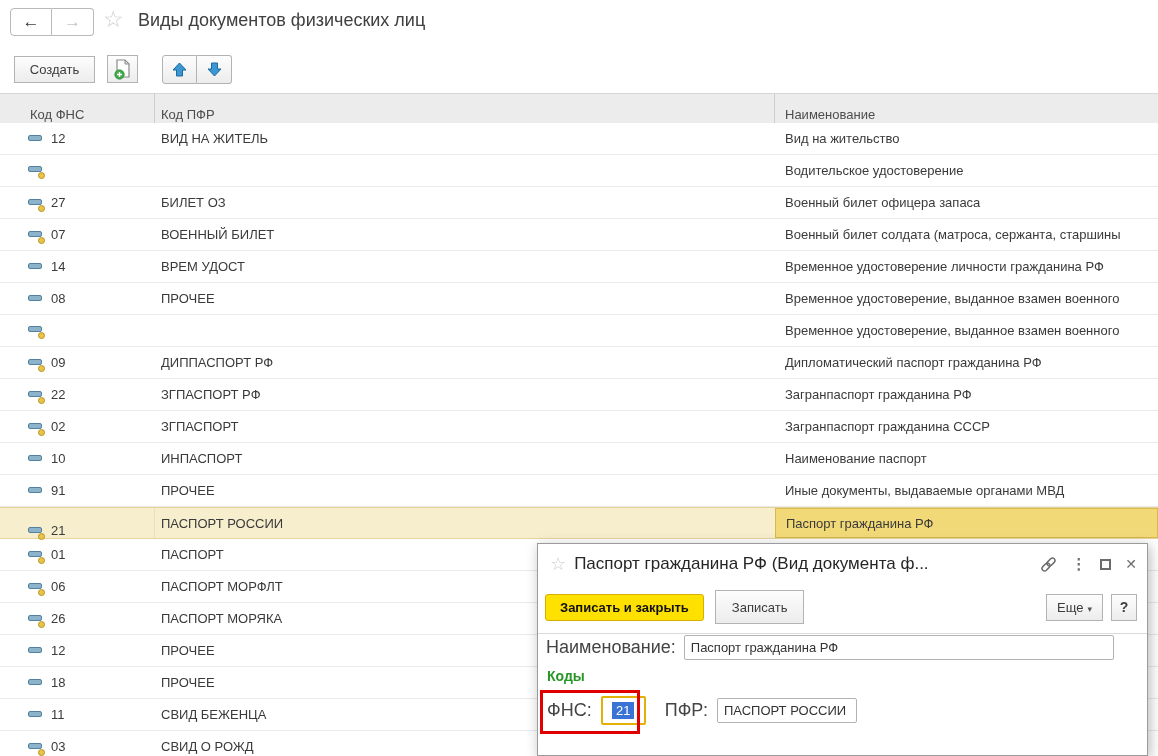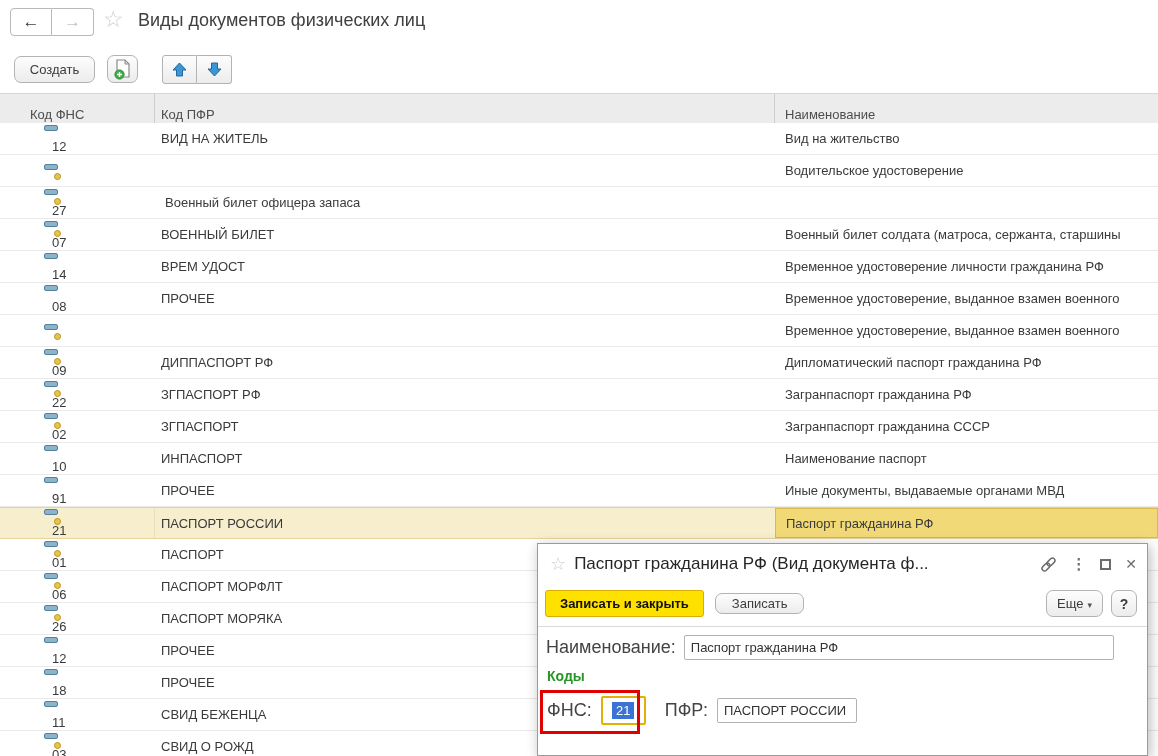--- a/index.html
+++ b/index.html
@@ -12,42 +12,42 @@
   .nav-btn { width:42px; height:28px; background:#fff; border:1px solid #b9b9b9;
              display:flex; align-items:center; justify-content:center;
              font-size:17px; font-weight:bold; }
   .nav-btn.back { border-radius:4px 0 0 4px; color:#3a3a3a; }
   .nav-btn.fwd  { border-radius:0 4px 4px 0; border-left:none; color:#c4c4c4; }
   .fav-star { position:absolute; left:103px; top:6px; font-size:23px; color:#cfcfcf; }
   .page-title { position:absolute; left:138px; top:10px; font-size:18px; color:#404040; }
 
   
   .btn { background:linear-gradient(#fdfdfd,#ececec); border:1px solid #b3b3b3;
-         border-radius:7px; color:#3c3c3c; font-size:13px; cursor:default; }
+         border-radius:0; color:#3c3c3c; font-size:13px; cursor:default; }
   .create-btn { position:absolute; left:14px; top:56px; width:81px; height:27px; }
   .copy-btn { position:absolute; left:107px; top:55px; width:31px; height:28px;
               display:flex; align-items:center; justify-content:center; }
   .arrow-group { position:absolute; left:162px; top:55px; display:flex; }
   .arrow-btn { width:35px; height:29px; display:flex; align-items:center; justify-content:center;
                background:linear-gradient(#fdfdfd,#ececec); border:1px solid #b3b3b3; }
   .arrow-btn.up { border-radius:3px 0 0 3px; }
   .arrow-btn.down { border-radius:0 3px 3px 0; border-left:none; }
 
   
   .grid { position:absolute; left:0; top:93px; width:1158px; }
   .ghead { display:flex; height:42px; background:#ececec; border-top:1px solid #d6d6d6;
            border-bottom:1px solid #c6c6c6; color:#4d4d4d; font-size:13px; }
   .ghead .hc { display:flex; align-items:center; }
   .h1 { width:155px; padding-left:30px; border-right:1px solid #cdcdcd; }
   .h2 { width:620px; padding-left:6px; border-right:1px solid #cdcdcd; }
   .h3 { flex:1; padding-left:10px; }
   .rows { position:absolute; left:0; top:30px; width:1158px; }
   .row { display:flex; height:32px; align-items:center; border-bottom:1px solid #e9e9e9;
          font-size:13px; color:#3a3a3a; background:#fff; }
-  .c1 { width:155px; display:flex; align-items:flex-start; padding-left:44px;flex-direction:column; }
+  .c1 { width:155px; display:flex; align-items:flex-end; padding-left:28px; }
   .c2 { width:620px; padding-left:6px; white-space:nowrap; overflow:hidden; }
   .c3 { flex:1; align-self:stretch; display:flex; align-items:center;
         padding-left:10px; white-space:nowrap; overflow:hidden; }
   .code { margin-left:8px; }
   .mark { position:relative; width:15px; height:12px; flex:0 0 15px; }
   .mark .dash { position:absolute; left:0; top:1px; width:14px; height:6px;
                 background:#8db3ca; border:1px solid #54819f; border-radius:2px; }
   .mark .dot { display:none; position:absolute; right:-2px; bottom:-2px; width:7px; height:7px;
                border-radius:50%; background:#e9c44d; border:1px solid #b8941f; }
   .row.pre .mark .dot { display:block; }
@@ -63,21 +63,21 @@
   .dlg-star { font-size:18px; color:#cfcfcf; margin-right:8px; }
   .dlg-caption { font-size:17px; color:#262626; white-space:nowrap; overflow:hidden; flex:1; }
   .dlg-ico { color:#6c6c6c; margin-left:14px; display:flex; align-items:center; }
   .kebab { font-size:15px; font-weight:bold; letter-spacing:0; }
   .maxi { width:11px; height:11px; border:2px solid #6c6c6c; }
   .closex { font-size:14px; }
   .dlg-cmd { display:flex; align-items:center; padding:6px 10px 9px 7px;
              border-bottom:1px solid #dadada; }
   .save-close-btn { height:27px; padding:0 14px; background:#ffe100; border:1px solid #d8ae00;
                     border-radius:3px; font-size:13px; font-weight:bold; color:#111; }
-  .save-btn { height:21px; padding:0 16px; margin-left:11px; font-size:13px; }
+  .save-btn { height:34px; padding:0 16px; margin-left:11px; font-size:13px; }
   .more-btn { height:27px; padding:0 10px; margin-left:auto; font-size:13px; }
   .more-caret { font-size:9px; color:#555; margin-left:4px; }
   .help-btn { height:27px; width:26px; margin-left:8px; font-size:14px; font-weight:bold; }
   .frm-row1 { position:absolute; left:8px; top:91px; right:33px; display:flex; align-items:center; }
   .frm-label { font-size:18px; color:#444; white-space:nowrap; }
   .txt-input { height:25px; border:1px solid #b3b3b3; border-radius:2px; font-size:13px;
                color:#333; padding:0 6px; font-family:"Liberation Sans", sans-serif; }
   .name-input { flex:1; margin-left:8px; }
   .codes-heading { position:absolute; left:9px; top:124px; font-size:14px; font-weight:bold;
                    color:#269626; }
@@ -161,20 +161,21 @@
     </div>
 
     <div class="row pre">
       <div class="c1">
         <span class="mark">
           <span class="dash"></span>
               <span class="dot"></span>
         </span>
         <span class="code">27</span>
       </div>
+      <div class="c2">БИЛЕТ ОЗ</div>
       <div class="c3">Военный билет офицера запаса</div>
     </div>
 
     <div class="row pre">
       <div class="c1">
         <span class="mark">
           <span class="dash"></span>
               <span class="dot"></span>
         </span>
         <span class="code">07</span>

